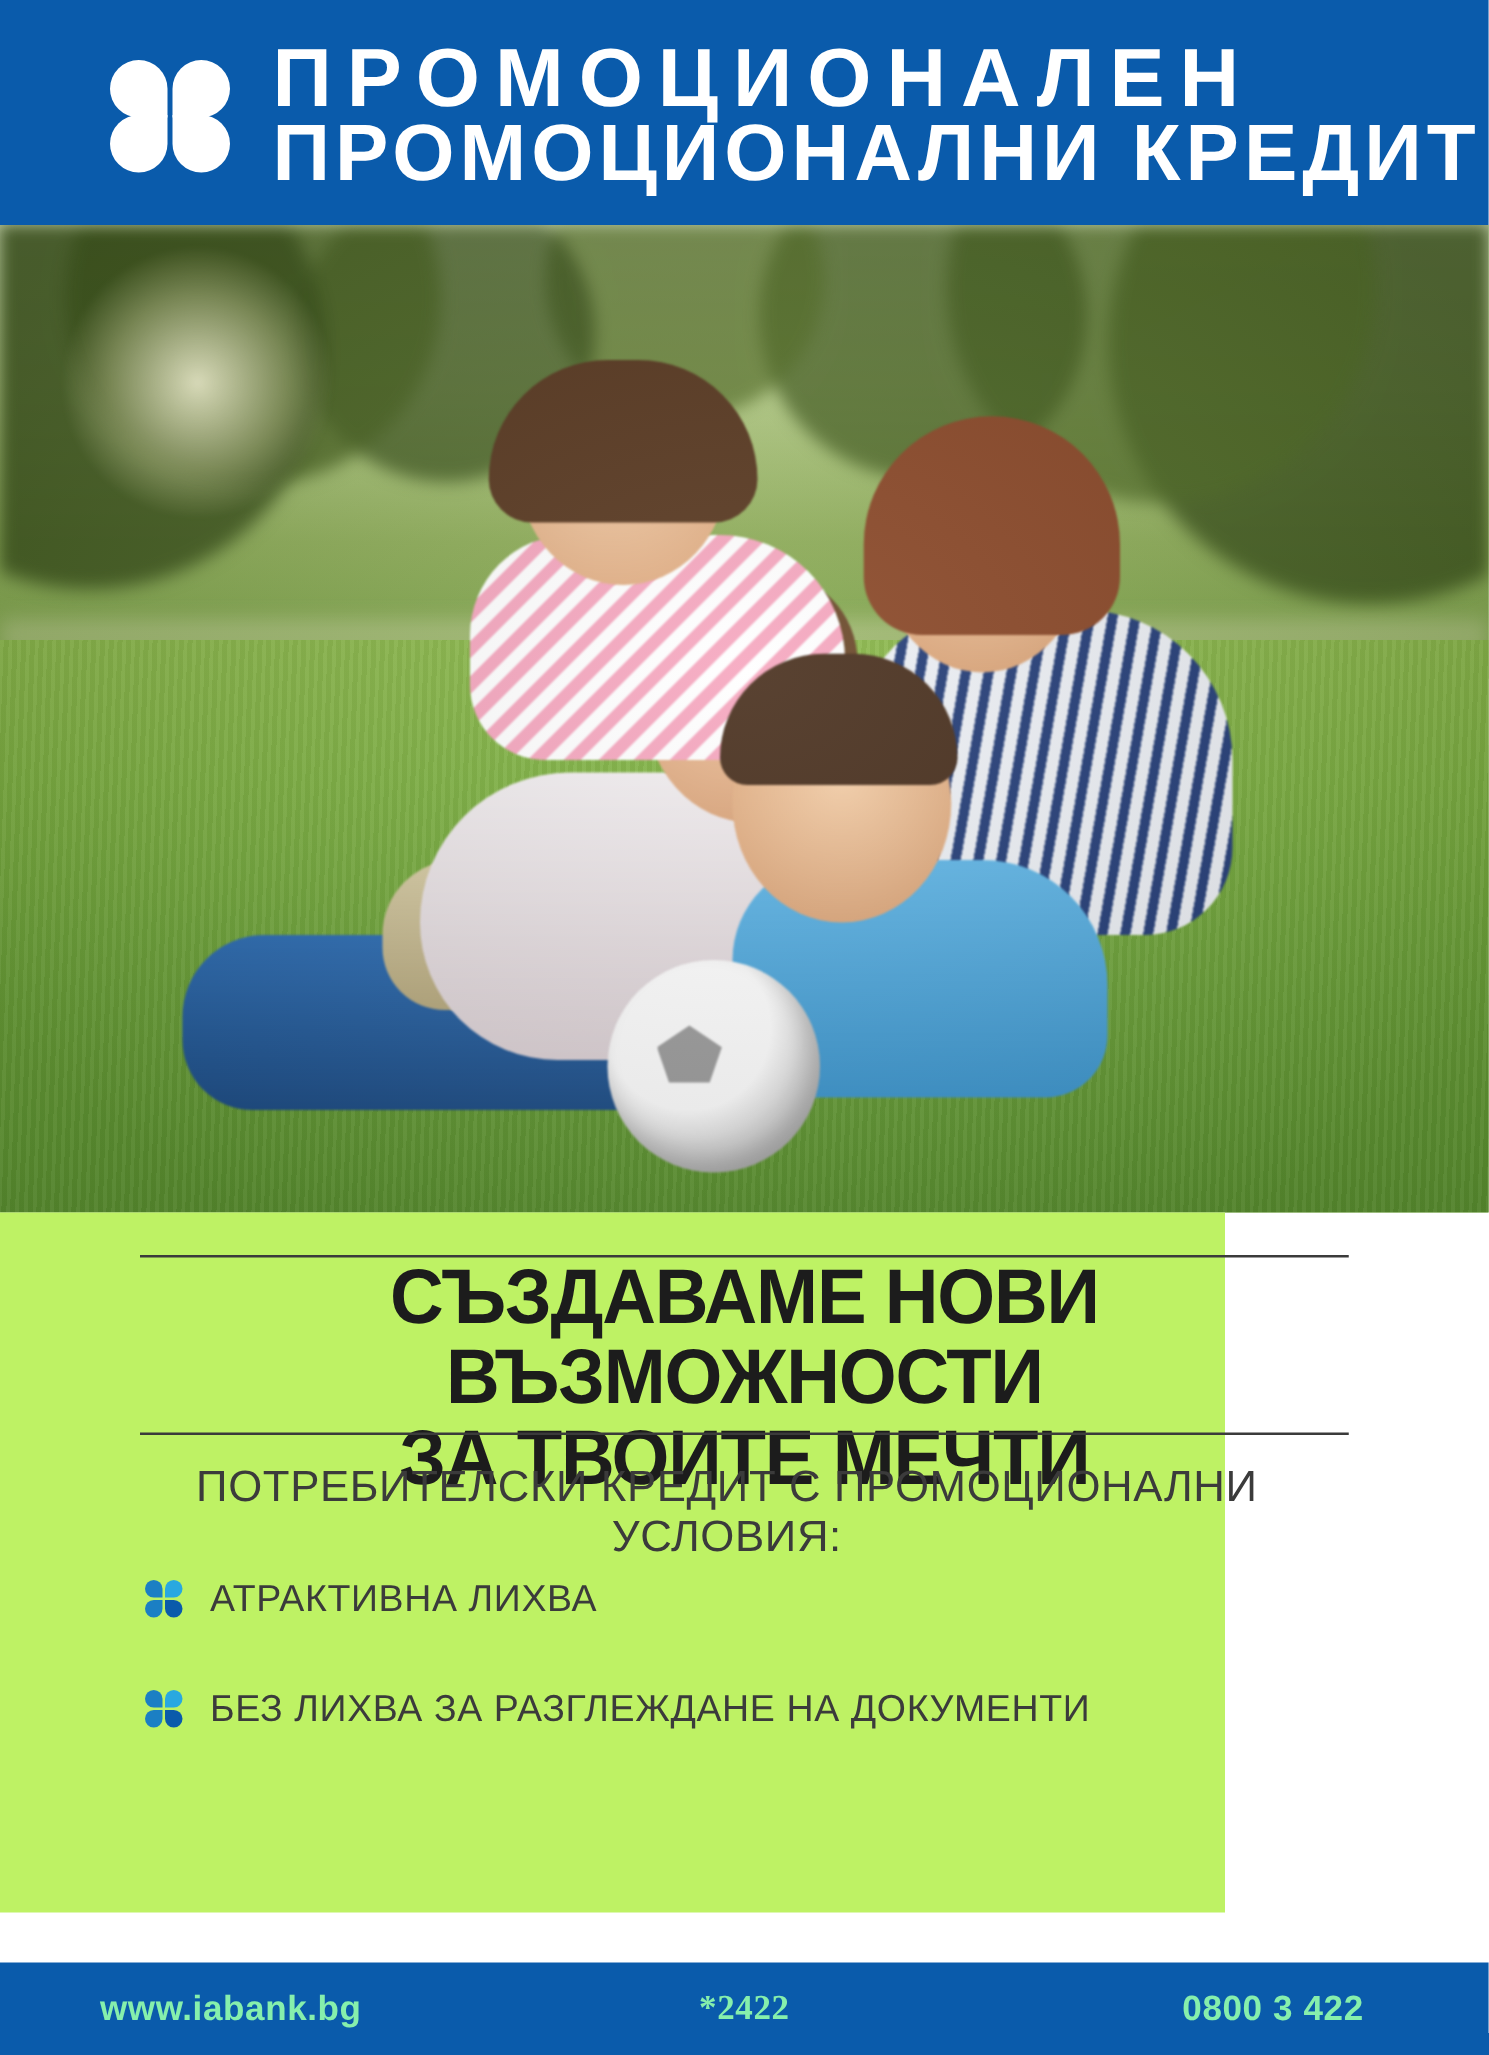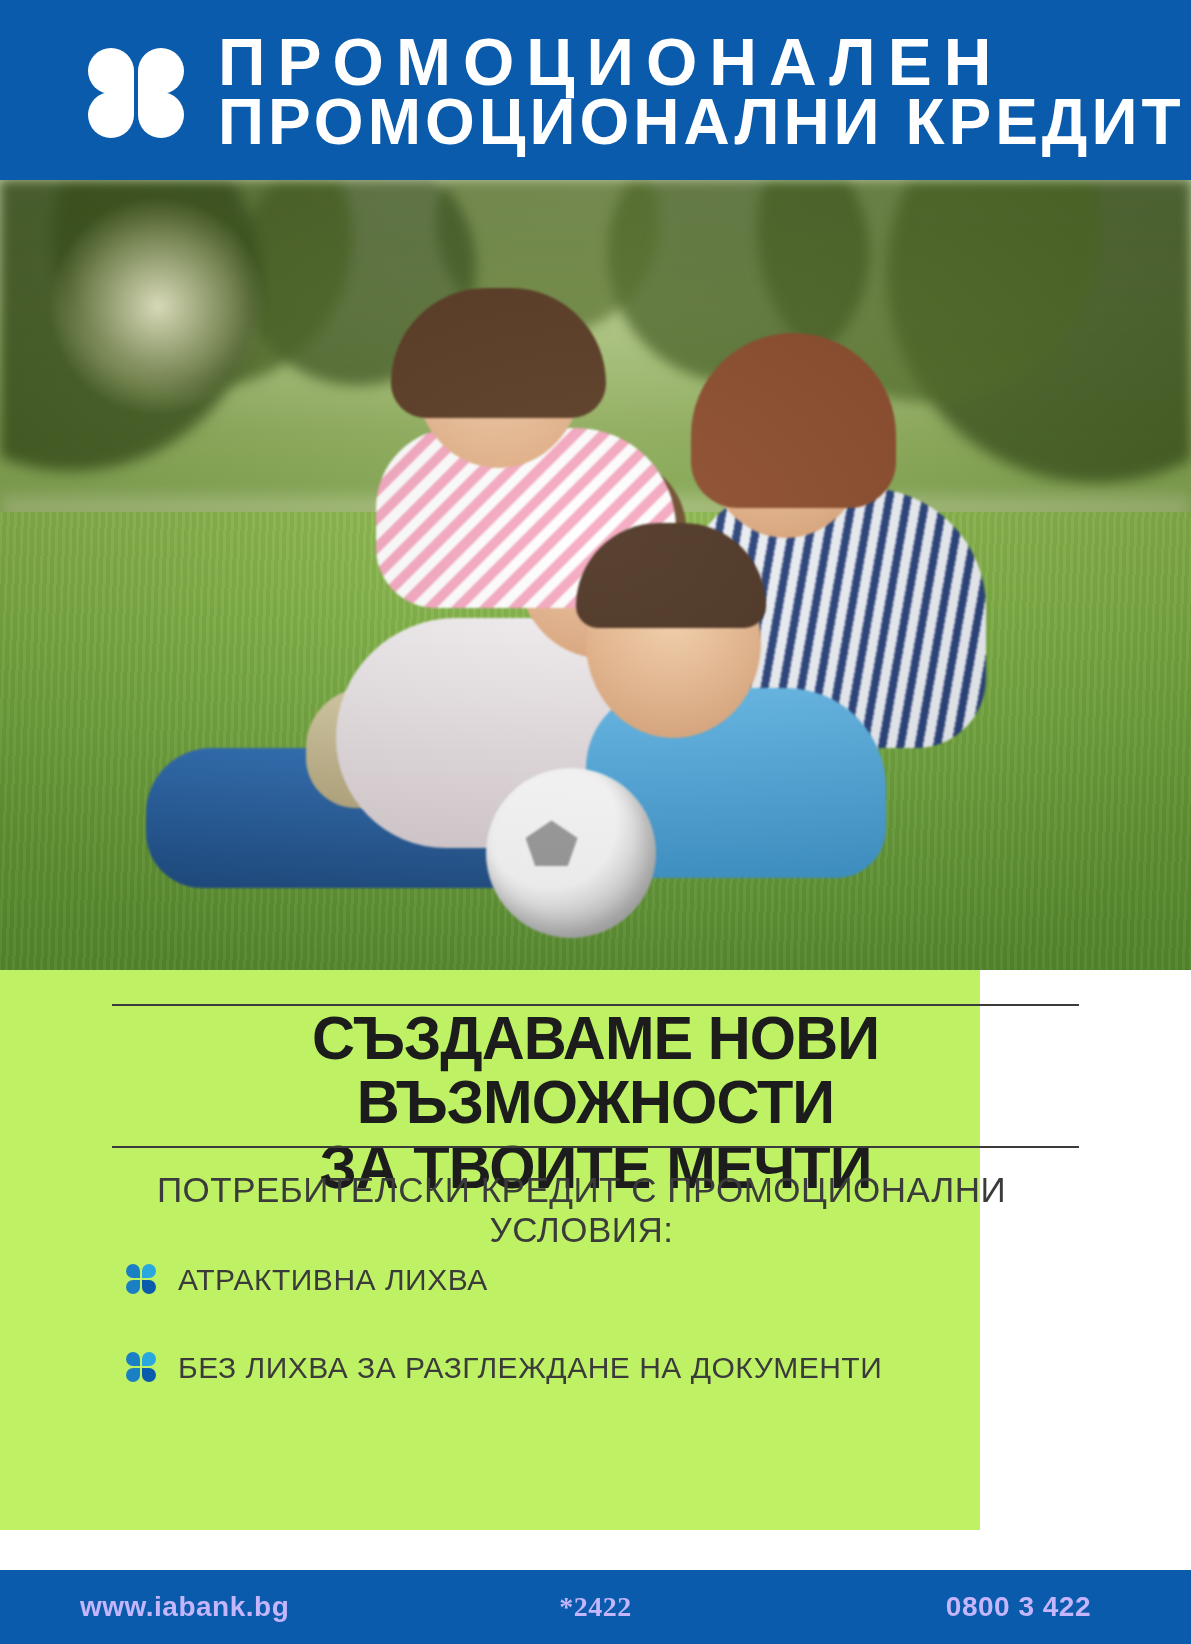--- a/index.html
+++ b/index.html
@@ -302,21 +302,21 @@
     width: 967px;
     text-align: center;
     color: #3b3b3b;
     font-size: 35px;
     letter-spacing: 0.5px;
     font-family: "Liberation Sans", sans-serif;
   }
 
   .bullets {
     position: absolute;
-    left: 126px;
+    left: 116px;
     top: 275px;
     width: 1000px;
   }
   .bullet {
     display: flex;
     align-items: center;
     height: 70px;
     margin-bottom: 18px;
   }
   .bullet-icon {
@@ -348,21 +348,21 @@
     position: absolute;
     left: 0;
     bottom: 0;
     width: 1191px;
     height: 74px;
     background: #0a5bab;
     display: flex;
     align-items: center;
   }
   .footer-item {
-    color: #c4b5fd;
+    color: #86efac;
     font-weight: bold;
     font-size: 28px;
     font-family: "Liberation Sans", sans-serif;
     letter-spacing: 0.5px;
   }
   .footer-left { margin-left: 80px; }
   .footer-center { position: absolute; left: 50%; transform: translateX(-50%); font-family: Liberation Serif, serif; }
   .footer-right { margin-left: auto; margin-right: 100px; }
 </style>
 </head>

